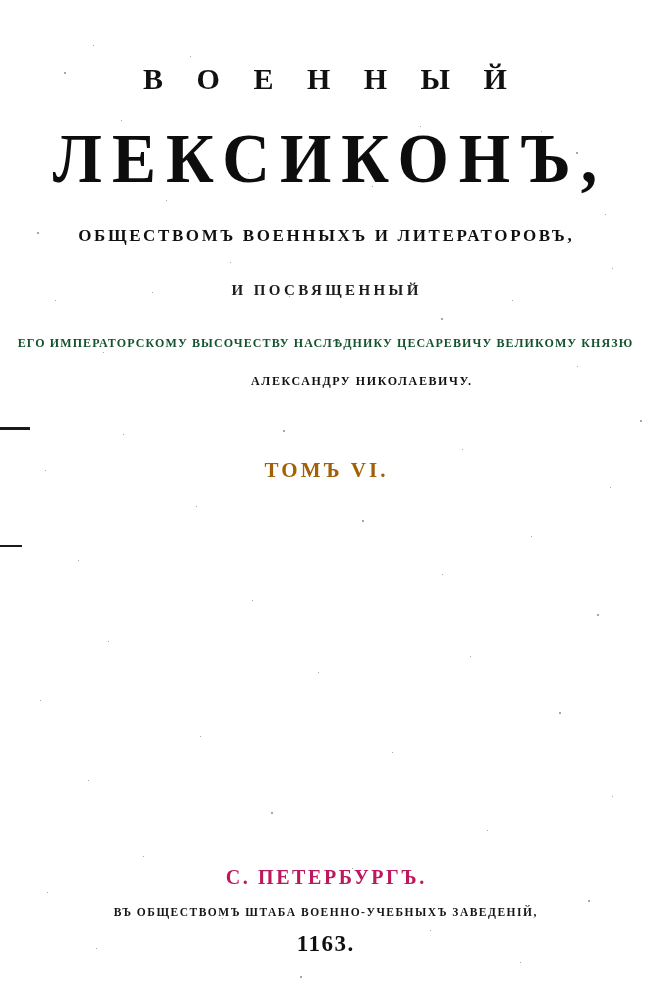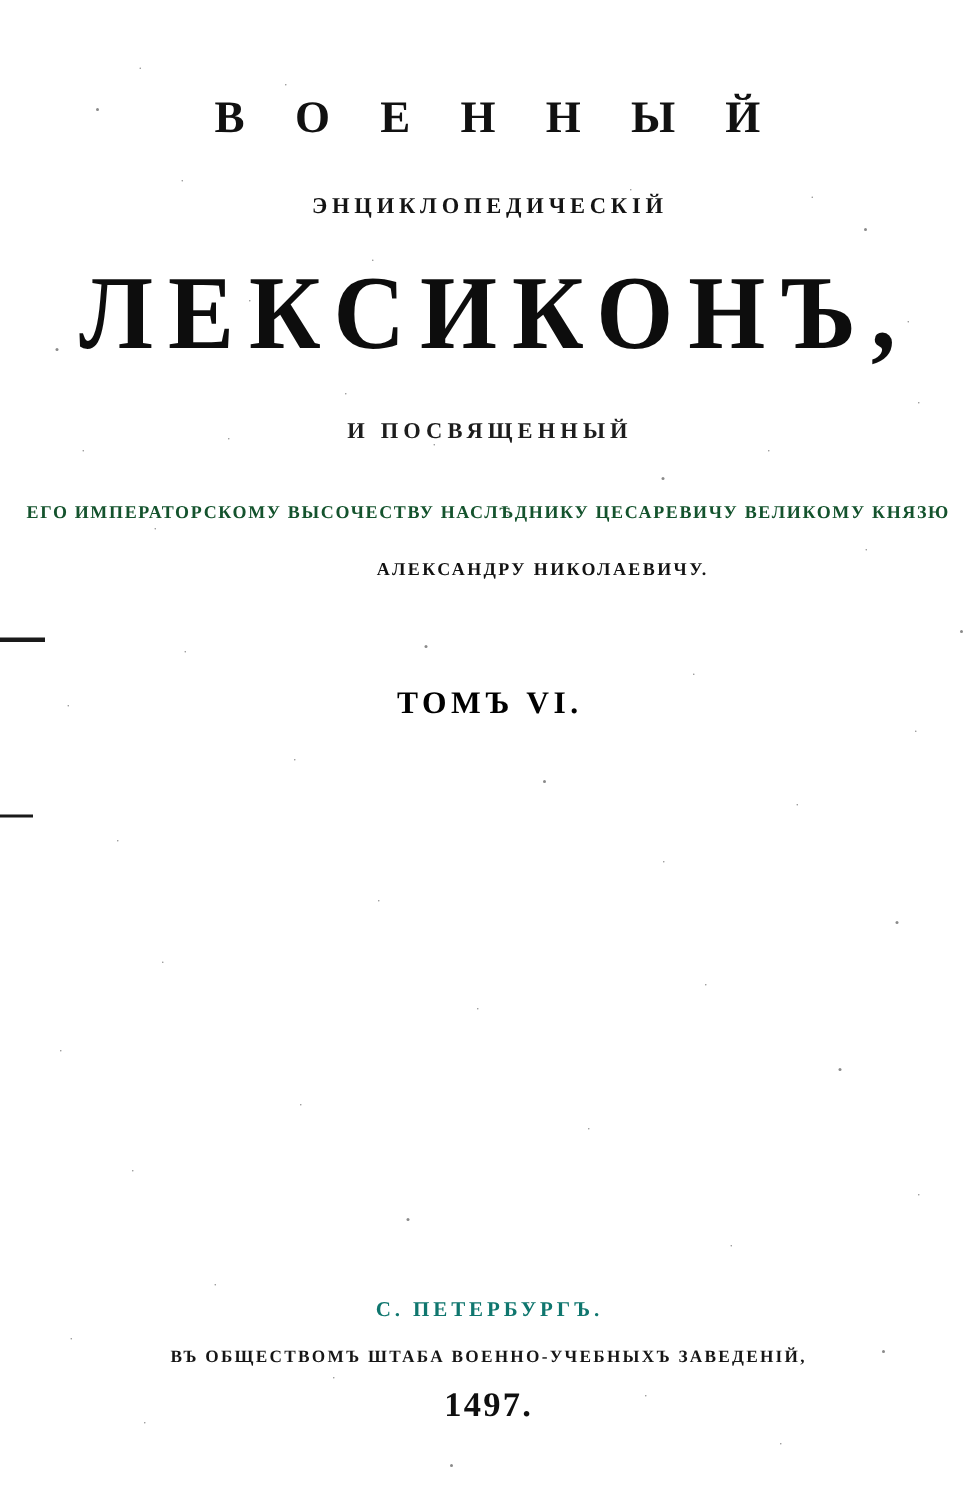--- a/index.html
+++ b/index.html
@@ -144,30 +144,30 @@
     text-indent: 4.4px;
     color: #1b1b1b;
   }
 
   .t-tom {
     margin-top: 28px;
     font-size: 21px;
     font-weight: 700;
     letter-spacing: 3px;
     text-indent: 3px;
-    color: #000000;
+    color: #a16207;
   }
 
   .t-city {
     margin-top: 0;
-    font-size: 14px;
+    font-size: 20px;
     font-weight: 700;
     letter-spacing: 2.6px;
     text-indent: 2.6px;
-    color: #0f766e;
+    color: #be185d;
   }
 
   .t-press {
     margin-top: 17px;
     font-size: 11.5px;
     font-weight: 700;
     letter-spacing: 1.5px;
     text-indent: 1.5px;
     color: #161616;
   }
@@ -191,45 +191,45 @@
     align-items: center;
   }
 </style>
 </head>
 <body>
 
 <div class="page">
 
   <div class="line t-voenny">В О Е Н Н Ы Й</div>
 
-  <div class="line t-encyc">ЭНЦИКЛОПЕДИЧЕСКІЙ</div>
 
   <div class="line t-lexikon">ЛЕКСИКОНЪ,</div>
 
 
+  <div class="line t-obshestvom">ОБЩЕСТВОМЪ ВОЕННЫХЪ И ЛИТЕРАТОРОВЪ,</div>
 
   <div class="line t-posvyashen">И ПОСВЯЩЕННЫЙ</div>
 
   <div class="line t-dedication1">ЕГО ИМПЕРАТОРСКОМУ ВЫСОЧЕСТВУ НАСЛѢДНИКУ ЦЕСАРЕВИЧУ ВЕЛИКОМУ КНЯЗЮ</div>
 
   <div class="line t-dedication2">АЛЕКСАНДРУ НИКОЛАЕВИЧУ.</div>
 
   <div class="rule-short"></div>
 
 
   <div class="line t-tom">ТОМЪ VI.</div>
 
   <div class="rule-tiny"></div>
 
 </div>
 
 <div class="imprint">
   <div class="line t-city">С. ПЕТЕРБУРГЪ.</div>
   <div class="line t-press">ВЪ ОБЩЕСТВОМЪ ШТАБА ВОЕННО-УЧЕБНЫХЪ ЗАВЕДЕНІЙ,</div>
-  <div class="line t-year">1497.</div>
+  <div class="line t-year">1163.</div>
 </div>
 
 <div class="speckles" id="speckles">
     <span style="left: 64px; top: 72px; width: 2px; height: 2px;"></span>
     <span style="left: 93px; top: 45px; width: 1px; height: 1px;"></span>
     <span style="left: 190px; top: 56px; width: 1px; height: 1px;"></span>
     <span style="left: 497px; top: 66px; width: 1px; height: 1px;"></span>
     <span style="left: 541px; top: 131px; width: 1px; height: 1px;"></span>
     <span style="left: 576px; top: 152px; width: 2px; height: 2px;"></span>
     <span style="left: 121px; top: 120px; width: 1px; height: 1px;"></span>

